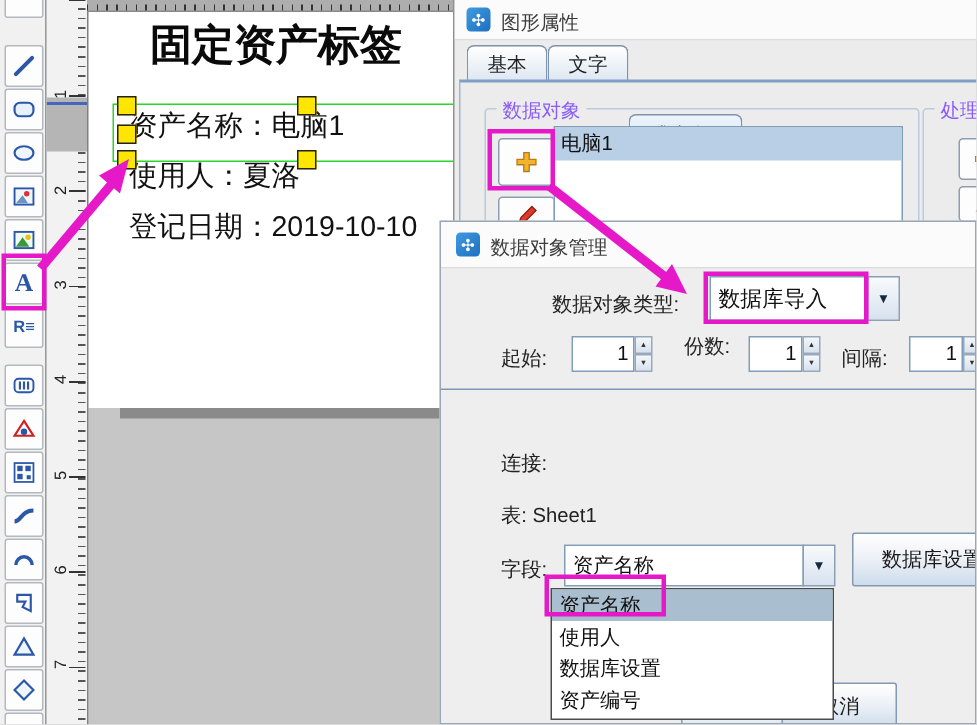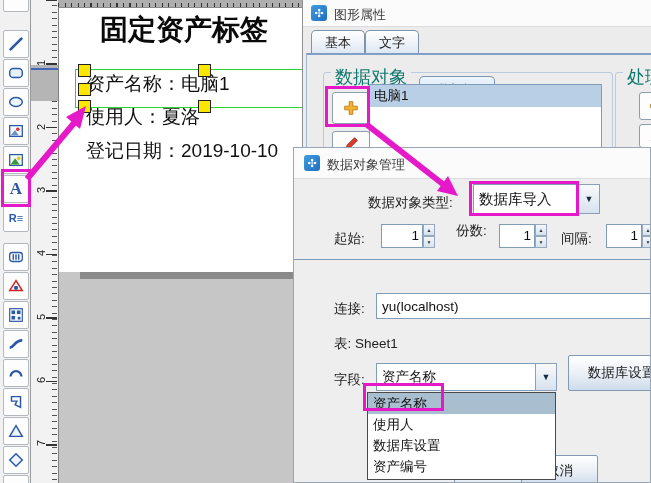--- a/index.html
+++ b/index.html
@@ -37,21 +37,21 @@
   .dlg-titlebar{position:absolute;left:0;top:0;right:0;background:#fbfbfb;border-bottom:1px solid #dcdcdc;}
   .dlg-title{position:absolute;font-size:13px;color:#3c3c3c;white-space:nowrap;}
   .appicon{position:absolute;width:16px;height:16px;border-radius:3px;
            background:linear-gradient(135deg,#3f9be0,#1f6fc0);color:#fff;font-size:11px;
            display:flex;align-items:center;justify-content:center;}
   .tab{position:absolute;height:23px;border:1px solid #7e94ac;border-bottom:none;border-radius:5px 5px 0 0;
        background:linear-gradient(#ffffff,#dde7f1);display:flex;align-items:center;justify-content:center;
        font-size:13px;color:#222;}
   .tab.active{height:25px;background:linear-gradient(#eef5fc,#c8ddf2);}
   .gb{position:absolute;border:1px solid #b9cbde;border-radius:3px;}
-  .gb-legend{position:absolute;font-size:18px;color:#0f766e;background:#ececec;padding:0 4px;white-space:nowrap;}
+  .gb-legend{position:absolute;font-size:13px;color:#8b5cf6;background:#ececec;padding:0 4px;white-space:nowrap;}
   .swbtn{position:absolute;background:linear-gradient(#ffffff,#e9eef5 55%,#cddcec);
          border:1px solid #8299b1;border-radius:2px;display:flex;align-items:center;justify-content:center;
          font-size:13.5px;color:#1a1a1a;white-space:nowrap;}
   .iconbtn{position:absolute;background:#fdfdfd;border:1px solid #8d9db1;border-radius:3px;
            display:flex;align-items:center;justify-content:center;}
   .listbox{position:absolute;background:#fff;border:1px solid #7f9db9;overflow:hidden;}
   .listitem{height:22px;line-height:22px;font-size:13.5px;color:#111;padding-left:4px;white-space:nowrap;}
   .listitem.sel{background:#b9cfe6;}
   .field{position:absolute;background:#fff;border:1px solid #7f9db9;font-size:13.5px;color:#111;
          display:flex;align-items:center;padding:0 5px;white-space:nowrap;}
@@ -279,21 +279,20 @@
       <div class="val">1</div>
       <div class="arr">
           <div>▲</div>
           <div>▼</div>
         </div>
     </div>
 
     <div class="abs" style="left:0;top:111px;width:358px;height:1px;background:#7d97b6;"></div>
 
     <div class="lbl" style="left:40px;top:152px;">连接:</div>
-    <div class="field" style="left:82px;top:145px;width:276px;height:26px;box-sizing:border-box;">yu(localhost)</div>
 
     <div class="lbl" style="left:40px;top:187px;">表: Sheet1</div>
 
     <div class="lbl" style="left:40px;top:223px;">字段:</div>
     <div class="field" style="left:82px;top:215px;width:160px;height:28px;box-sizing:border-box;">资产名称</div>
     <div class="combo-btn" style="left:241px;top:215px;width:22px;height:28px;box-sizing:border-box;">
         <span>▼</span>
       </div>
     <div class="swbtn" style="left:274px;top:207px;width:105px;height:34px;">数据库设置</div>
 

